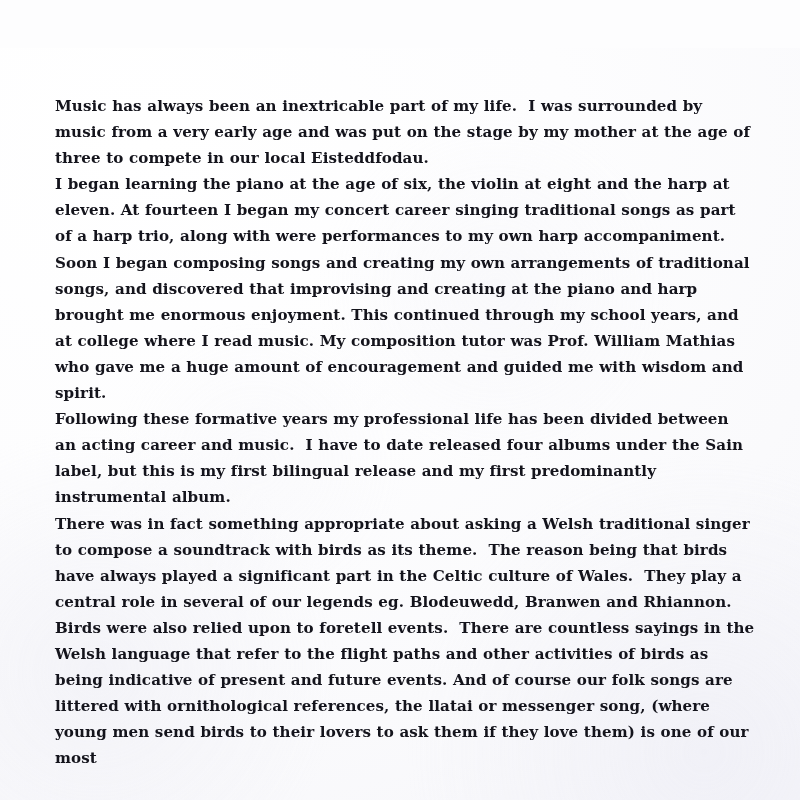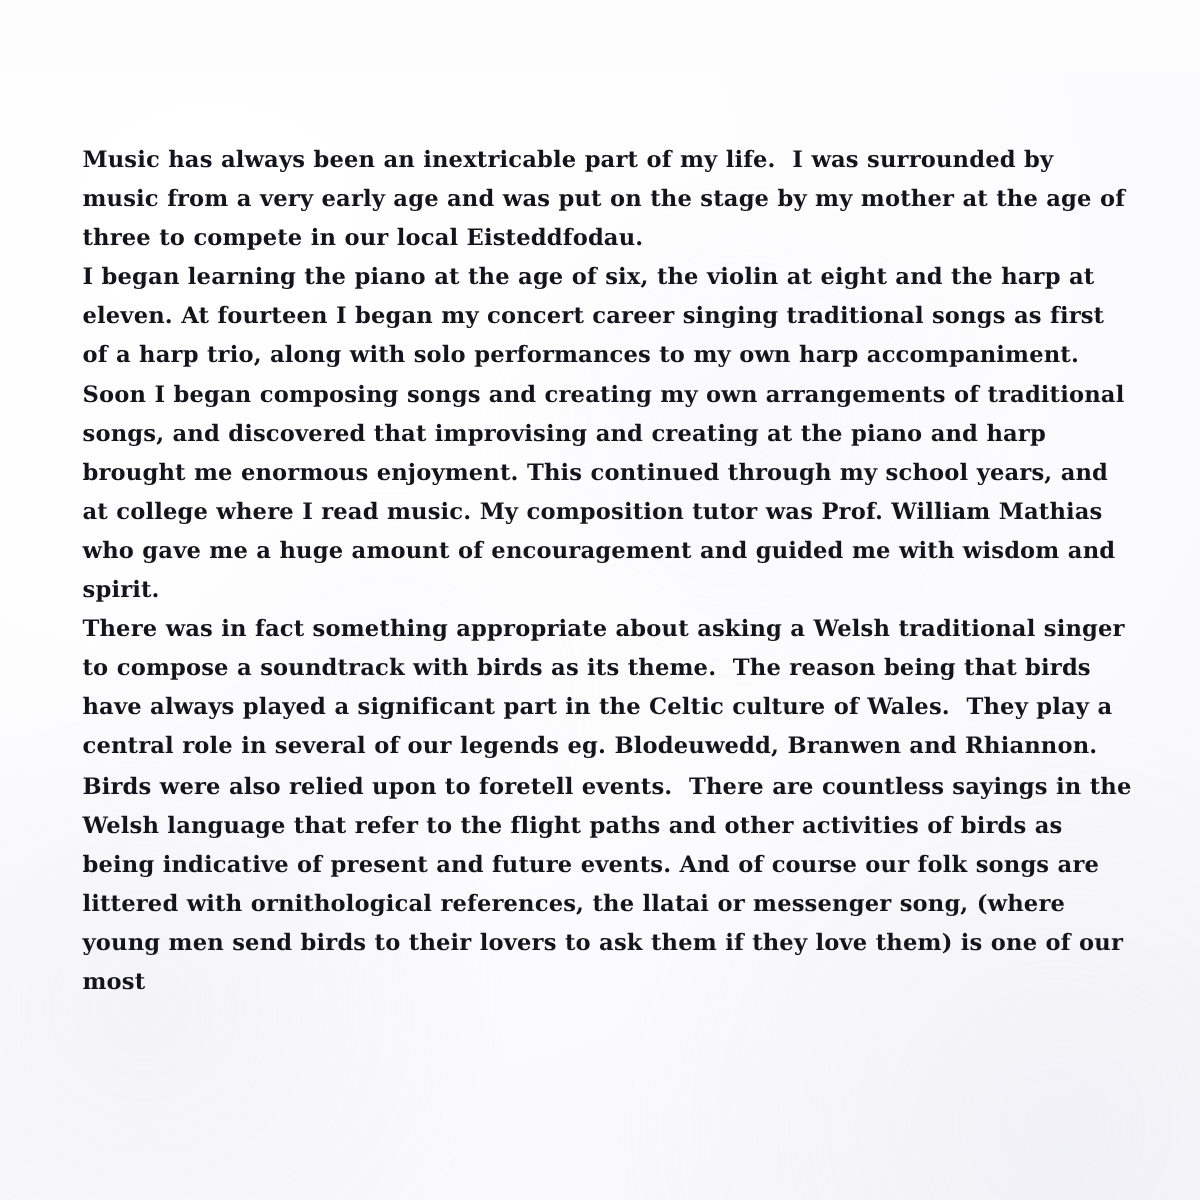--- a/index.html
+++ b/index.html
@@ -65,18 +65,19 @@
   }
 </style>
 </head>
 <body>
 
 <div id="page">
   <div id="paper-grain"></div>
 
   <div id="text-block">
     <p class="para">Music has always been an inextricable part of my life.  I was surrounded by music from a very early age and was put on the stage by my mother at the age of three to compete in our local Eisteddfodau.</p>
-    <p class="para">I began learning the piano at the age of six, the violin at eight and the harp at eleven. At fourteen I began my concert career singing traditional songs as first of a harp trio, along with solo performances to my own harp accompaniment.</p>
+    <p class="para">I began learning the piano at the age of six, the violin at eight and the harp at eleven. At fourteen I began my concert career singing traditional songs as part of a harp trio, along with were performances to my own harp accompaniment.</p>
     <p class="para">Soon I began composing songs and creating my own arrangements of traditional songs, and discovered that improvising and creating at the piano and harp brought me enormous enjoyment. This continued through my school years, and at college where I read music. My composition tutor was Prof. William Mathias who gave me a huge amount of encouragement and guided me with wisdom and spirit.</p>
+    <p class="para">Following these formative years my professional life has been divided between an acting career and music.  I have to date released four albums under the Sain label, but this is my first bilingual release and my first predominantly instrumental album.</p>
     <p class="para">There was in fact something appropriate about asking a Welsh traditional singer to compose a soundtrack with birds as its theme.  The reason being that birds have always played a significant part in the Celtic culture of Wales.  They play a central role in several of our legends eg. Blodeuwedd, Branwen and Rhiannon.  Birds were also relied upon to foretell events.  There are countless sayings in the Welsh language that refer to the flight paths and other activities of birds as being indicative of present and future events. And of course our folk songs are littered with ornithological references, the llatai or messenger song, (where young men send birds to their lovers to ask them if they love them) is one of our most</p>
 
   </div>
 </div>
 
 </body></html>

